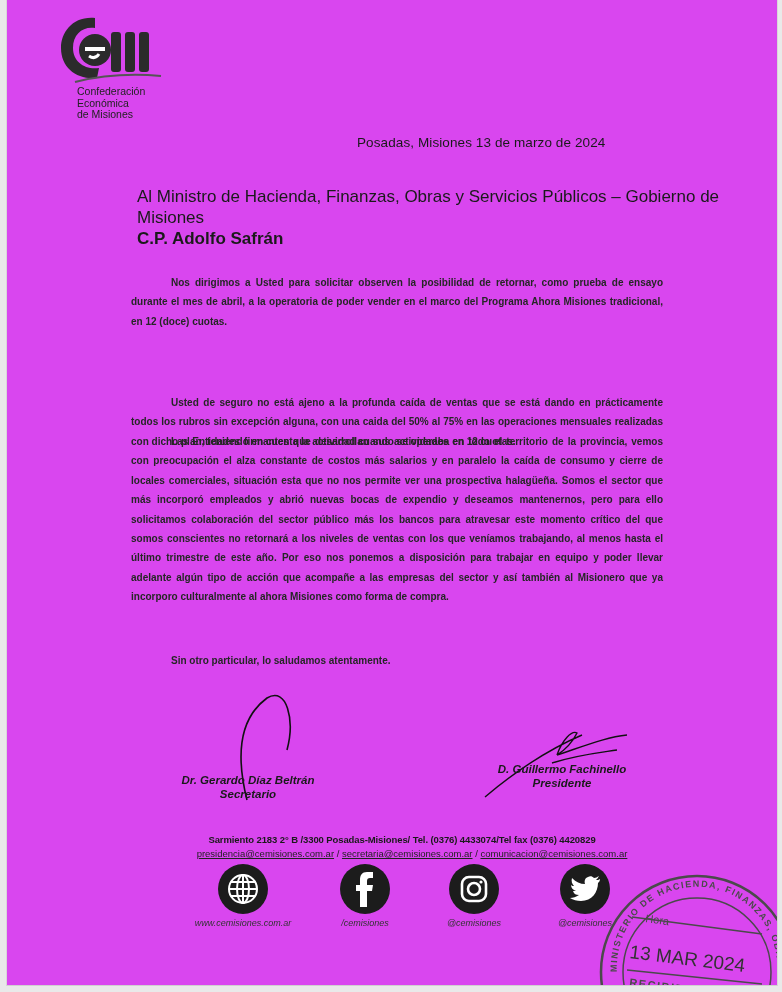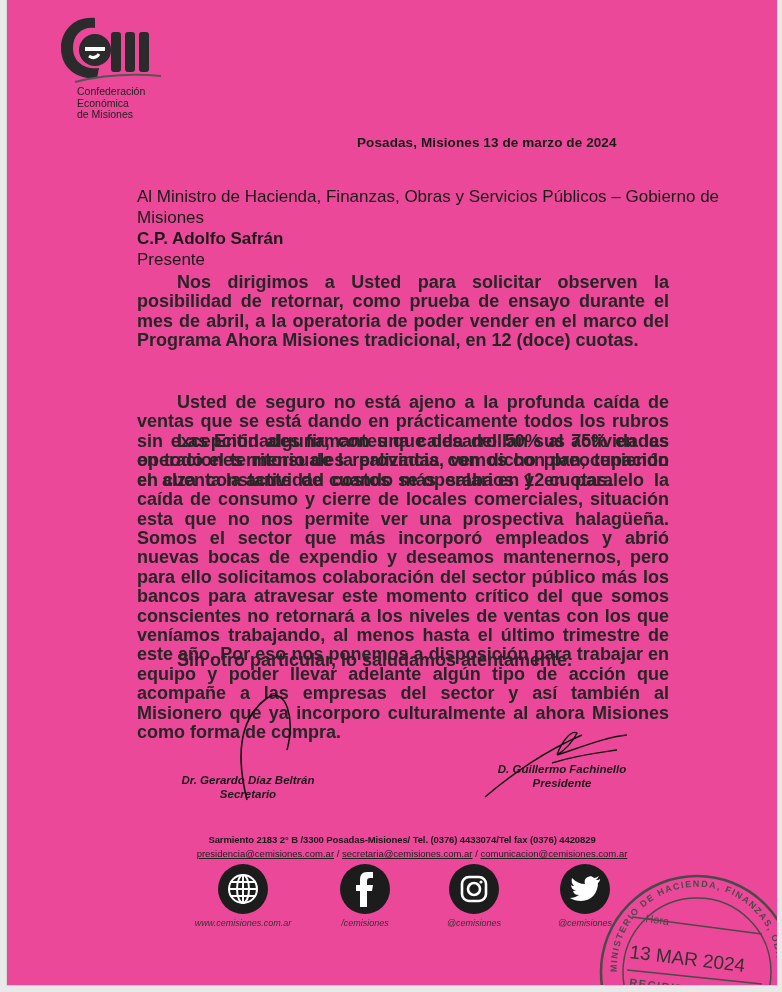--- a/index.html
+++ b/index.html
@@ -5,41 +5,41 @@
   html, body { margin: 0; padding: 0; }
   body {
     width: 782px; height: 992px; overflow: hidden;
     background: #e9e9e9;
     font-family: "Liberation Sans", sans-serif;
     color: #1a1a1a;
     position: relative;
   }
   .page {
     position: absolute; left: 6px; top: 0; width: 770px; height: 985px;
-    background: #ec4899;
+    background: #d946ef;
     border-left: 1px solid #d8d8d8; border-right: 1px solid #d8d8d8;
     border-bottom: 1px solid #d0d0d0;
     overflow: hidden;
   }
   .logo { position: absolute; left: 48px; top: 10px; width: 120px; height: 108px; }
   .logo-mark { position: absolute; left: 0; top: 0; width: 110px; height: 78px; }
   .logo-text {
     position: absolute; left: 22px; top: 76px; width: 90px;
     font-size: 10.5px; line-height: 11.5px; color: #222; text-align: left;
   }
   .logo-text div { white-space: nowrap; }
   .date {
     position: absolute; left: 350px; top: 135px;
-    font-size: 13.5px; font-weight: bold; letter-spacing: 0.1px;
+    font-size: 13.5px; font-weight: normal; letter-spacing: 0.1px;
   }
   .addr { position: absolute; left: 130px; top: 186px; font-size: 17px; line-height: 21px; }
   .addr .name { font-weight: bold; }
   .body-text {
-    position: absolute; left: 130px; width: 532px;
-    font-size: 18px; line-height: 19.4px; text-align: justify;
+    position: absolute; left: 124px; width: 532px;
+    font-size: 10px; line-height: 19.4px; text-align: justify;
     font-weight: bold; color: #262626;
   }
   .body-text p { margin: 0; text-indent: 40px; }
   #p1 { top: 273px; }
   #p2 { top: 349px; margin-top: 44px; }
   #p3 { top: 432px; }
   #p4 { top: 651px; }
   .sig { position: absolute; text-align: center; font-size: 11.5px; font-weight: bold; font-style: italic; line-height: 14px; }
   #sig1 { left: 146px; top: 773px; width: 190px; }
   #sig2 { left: 460px; top: 762px; width: 190px; }
@@ -86,21 +86,20 @@
       <div>Económica</div>
       <div>de Misiones</div>
     </div>
   </div>
 
   <div class="date">Posadas, Misiones 13 de marzo de 2024</div>
 
   <div class="addr">
     <div>Al Ministro de Hacienda, Finanzas, Obras y Servicios Públicos – Gobierno de Misiones</div>
     <div class="name">C.P. Adolfo Safrán</div>
-    <div>Presente</div>
   </div>
 
   <div class="body-text" id="p1">
       <p>Nos dirigimos a Usted para solicitar observen la posibilidad de retornar, como prueba de ensayo durante el mes de abril, a la operatoria de poder vender en el marco del Programa Ahora Misiones tradicional, en 12 (doce) cuotas.</p>
     </div>
   <div class="body-text" id="p2">
       <p>Usted de seguro no está ajeno a la profunda caída de ventas que se está dando en prácticamente todos los rubros sin excepción alguna, con una caida del 50% al 75% en las operaciones mensuales realizadas con dicho plan, teniendo en cuenta la actividad cuando se operaba en 12 cuotas.</p>
     </div>
   <div class="body-text" id="p3">
       <p>Las Entidades firmantes que desarrollan sus actividades en todo el territorio de la provincia, vemos con preocupación el alza constante de costos más salarios y en paralelo la caída de consumo y cierre de locales comerciales, situación esta que no nos permite ver una prospectiva halagüeña. Somos el sector que más incorporó empleados y abrió nuevas bocas de expendio y deseamos mantenernos, pero para ello solicitamos colaboración del sector público más los bancos para atravesar este momento crítico del que somos conscientes no retornará a los niveles de ventas con los que veníamos trabajando, al menos hasta el último trimestre de este año. Por eso nos ponemos a disposición para trabajar en equipo y poder llevar adelante algún tipo de acción que acompañe a las empresas del sector y así también al Misionero que ya incorporo culturalmente al ahora Misiones como forma de compra.</p>

